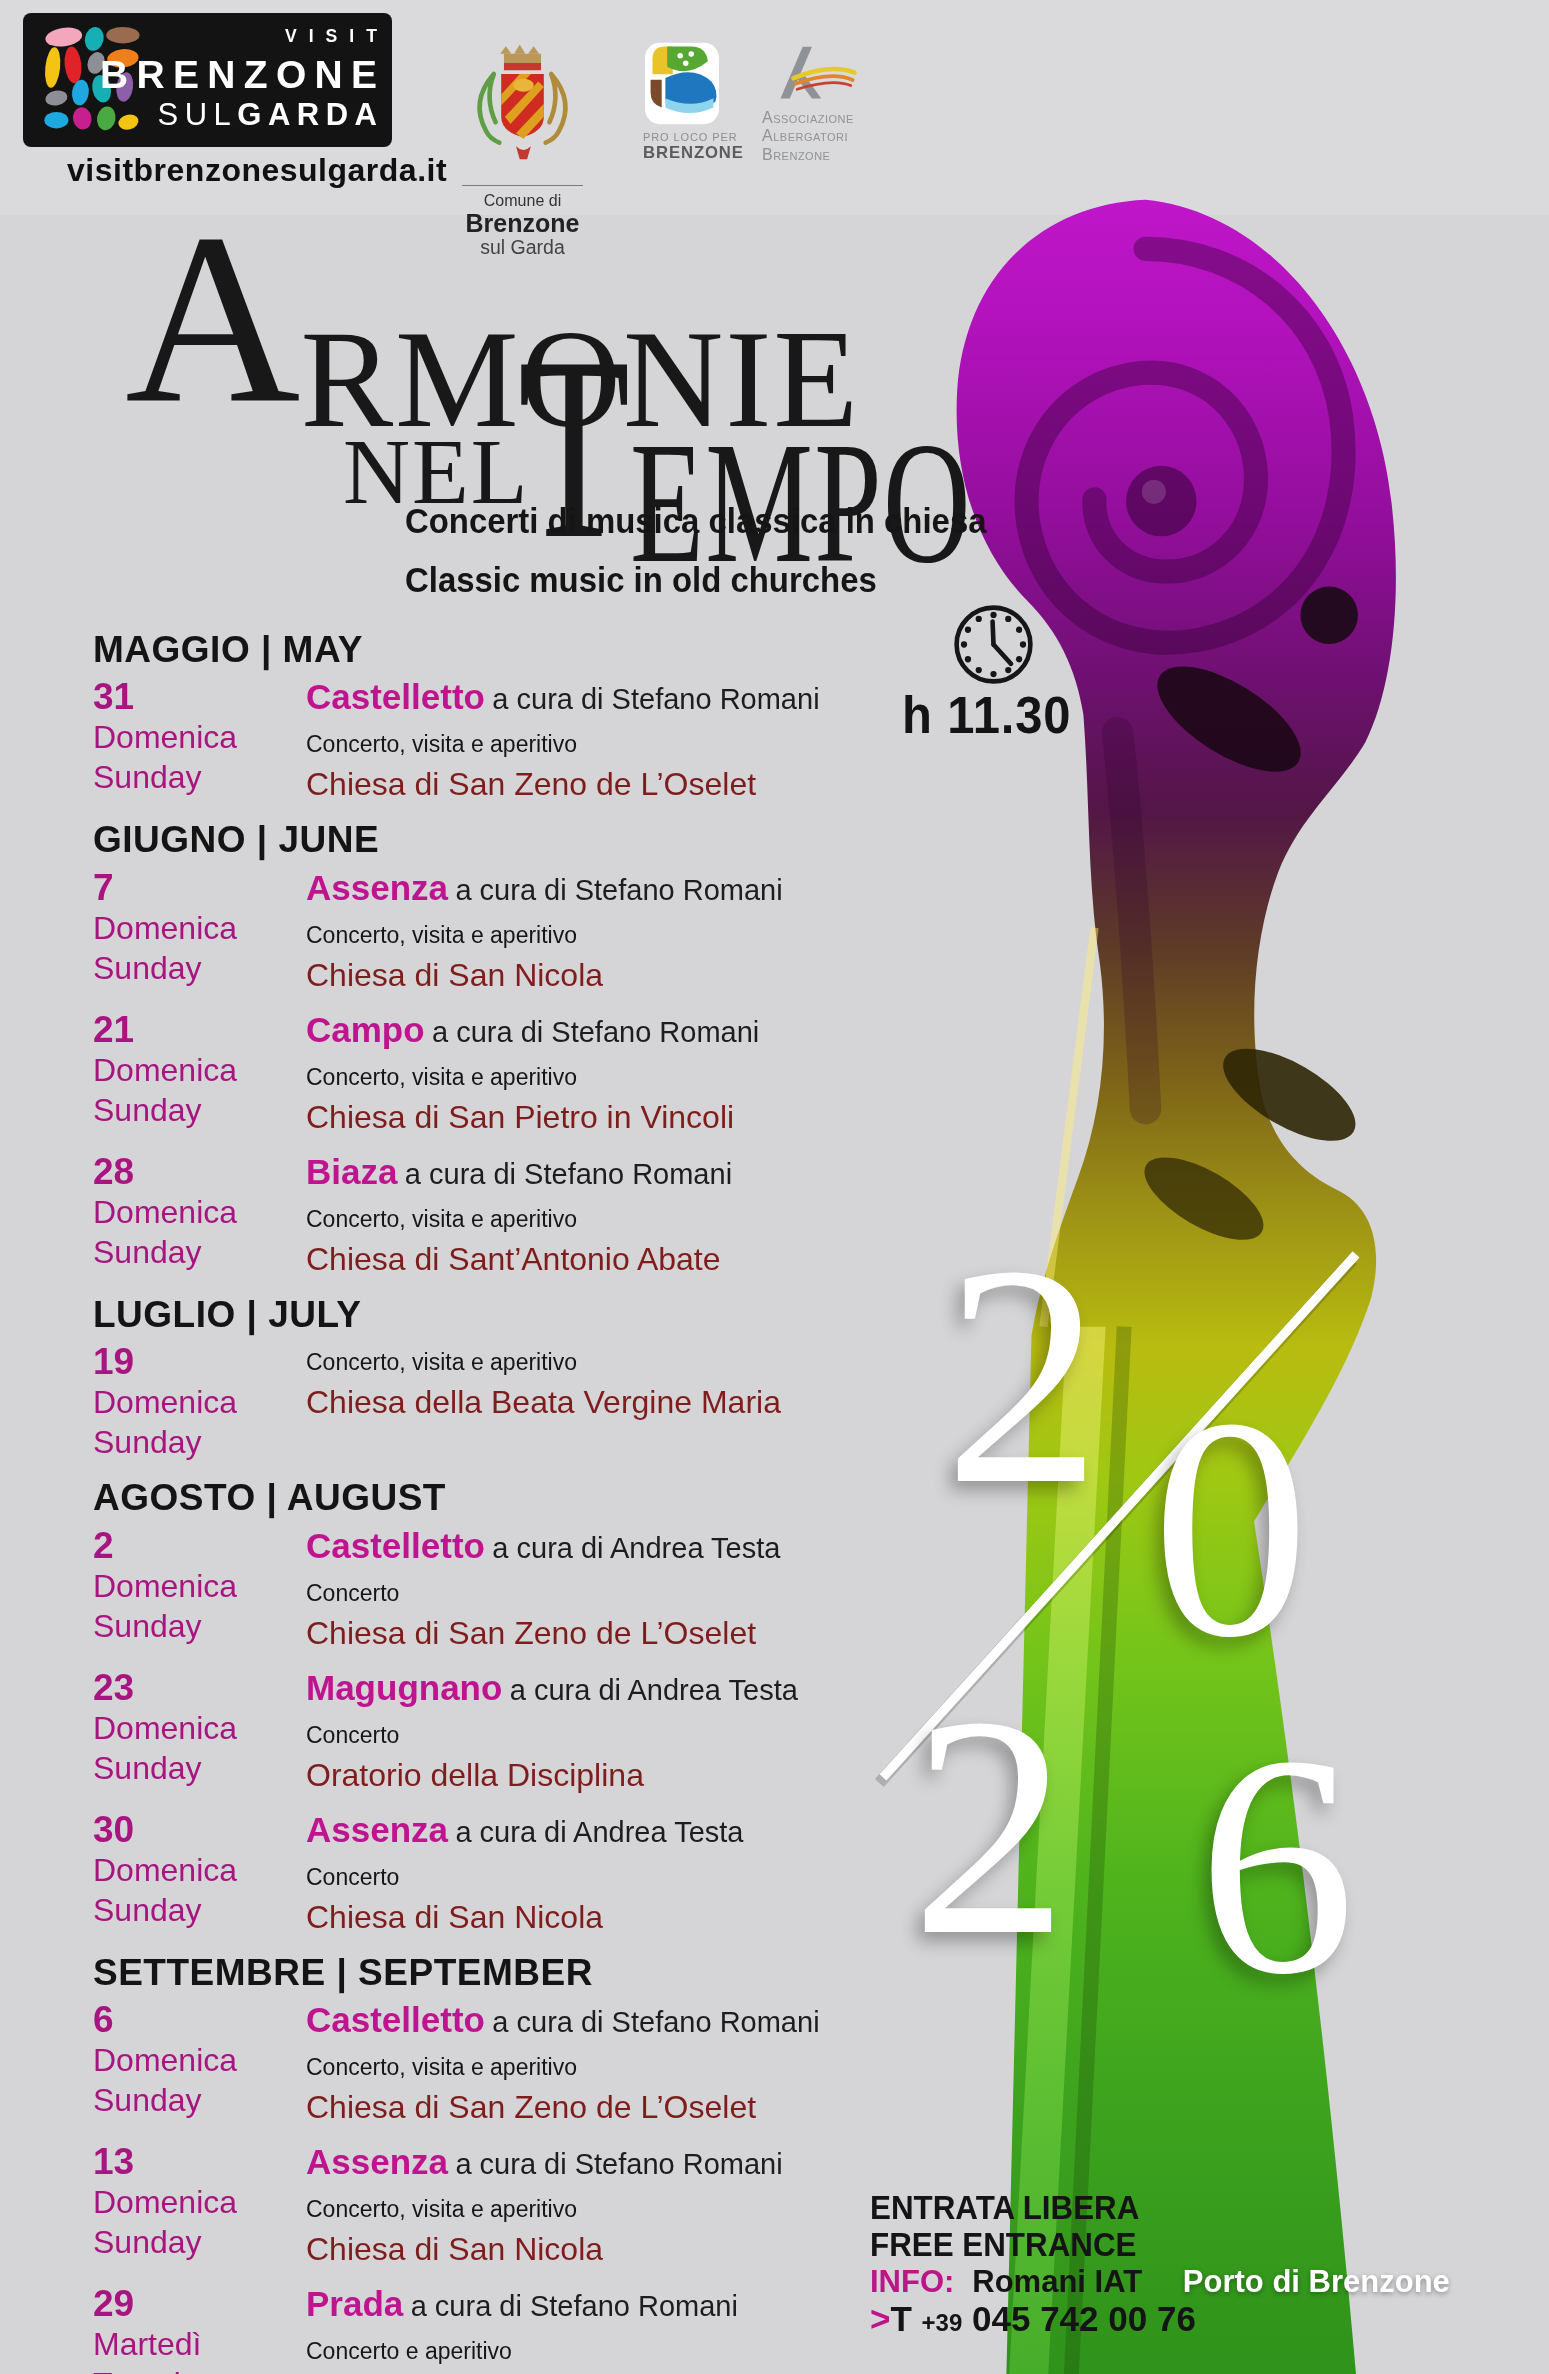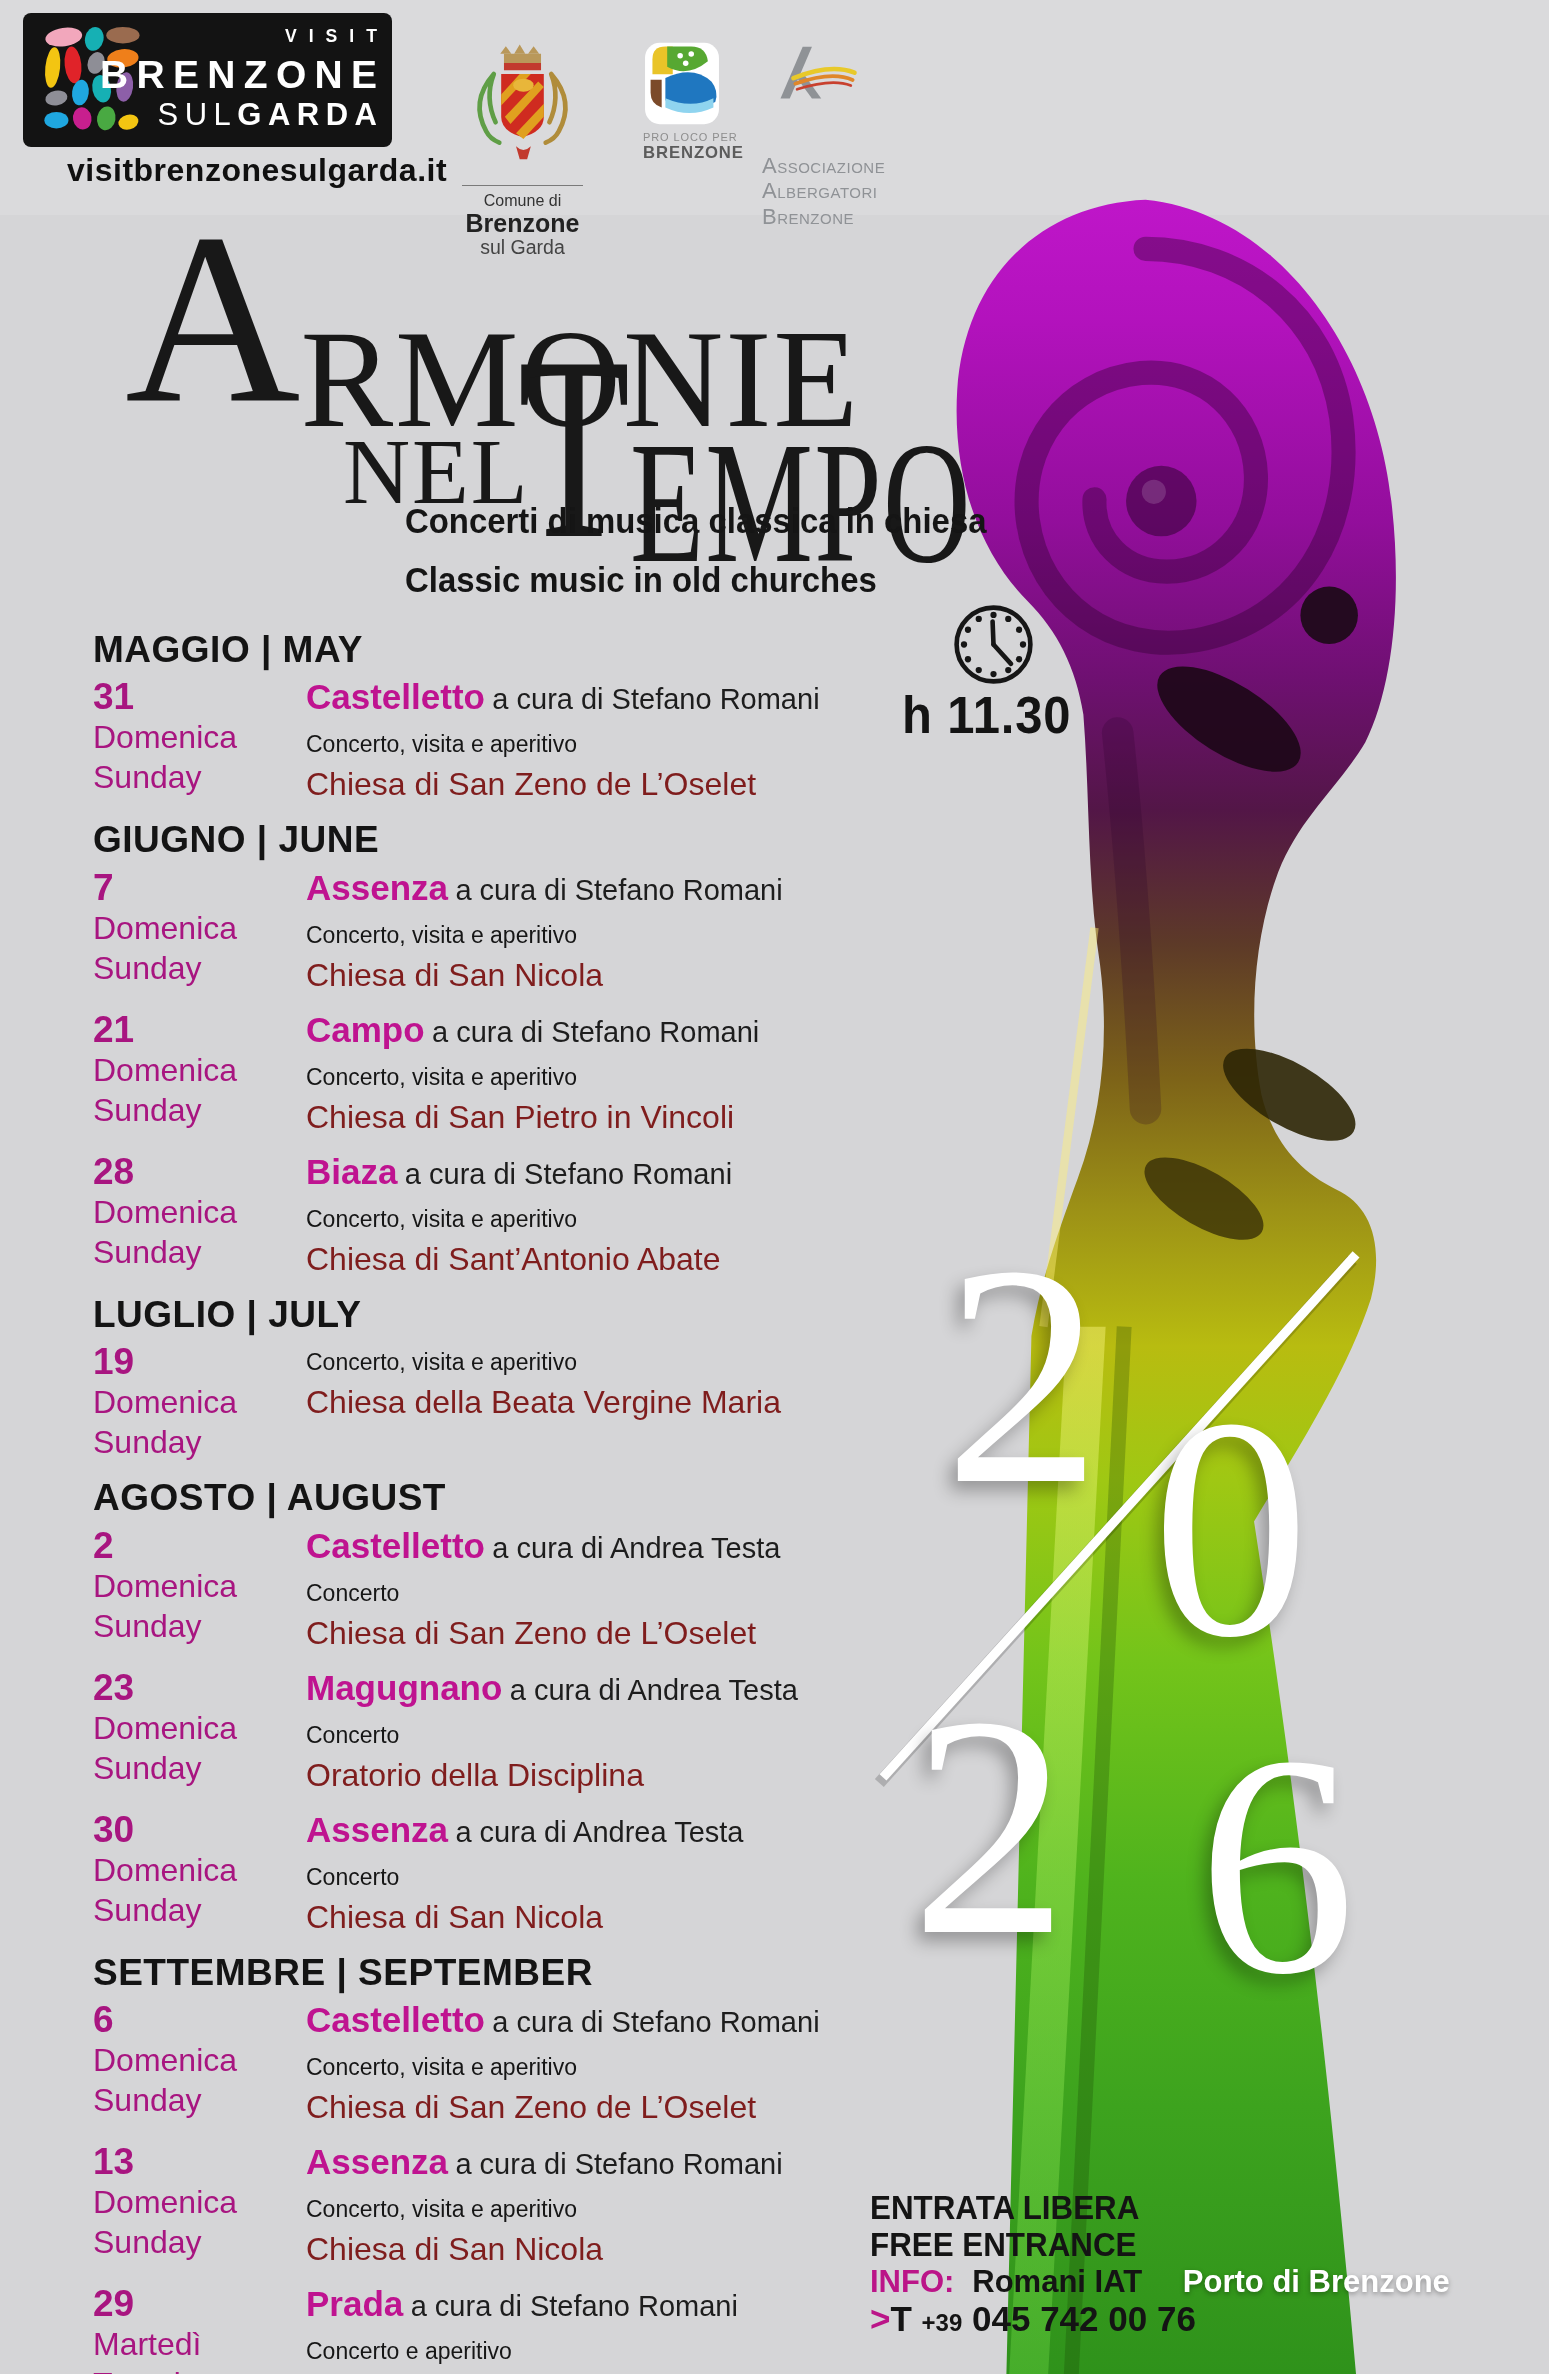--- a/index.html
+++ b/index.html
@@ -24,21 +24,21 @@
   .comune .rule{height:1.9px;background:#7a7a7a;margin:5.6px 9.3px;}
   .comune .c1{font-size:16px;color:#333;}
   .comune .c2{font-size:25px;font-weight:700;color:#222;line-height:1.05;}
   .comune .c3{font-size:19.5px;color:#444;line-height:1.2;}
 
   .proloco{position:absolute;left:627px;top:41px;width:111px;text-align:left;z-index:4;margin-left:16px;}
   .proloco .p1{font-size:11px;color:#8d8d8d;letter-spacing:0.9px;margin-top:1.9px;}
   .proloco .p2{font-size:16.7px;font-weight:700;color:#5c5c5c;letter-spacing:0.9px;}
 
   .alberg{position:absolute;left:762px;top:41px;width:139px;z-index:4;}
-  .alberg .a-text{font-variant:small-caps;color:#8f9296;font-size:22px;line-height:1.15;letter-spacing:0.5px;margin-top:44px;}
+  .alberg .a-text{font-variant:small-caps;color:#8f9296;font-size:16px;line-height:1.15;letter-spacing:0.5px;}
 
   
   .titleblock{position:absolute;z-index:3;color:#181818;font-family:"Liberation Serif",serif;}
   .armonie{left:125px;top:198px;line-height:1;white-space:nowrap;}
   .armonie .bigA{font-size:243px;line-height:1;display:inline-block;}
   .armonie .rest{font-size:139px;position:relative;top:25px;display:inline-block;letter-spacing:1.9px;}
   .nel{left:343px;top:425px;font-size:93px;line-height:1;letter-spacing:1.9px;}
   .tempo{left:518px;top:317px;line-height:1;white-space:nowrap;transform:scaleX(.70);transform-origin:left top;}
   .tempo .bigT{font-size:262px;line-height:1;display:inline-block;}
   .tempo .rest{font-size:173px;position:relative;top:25px;display:inline-block;letter-spacing:1.9px;}

